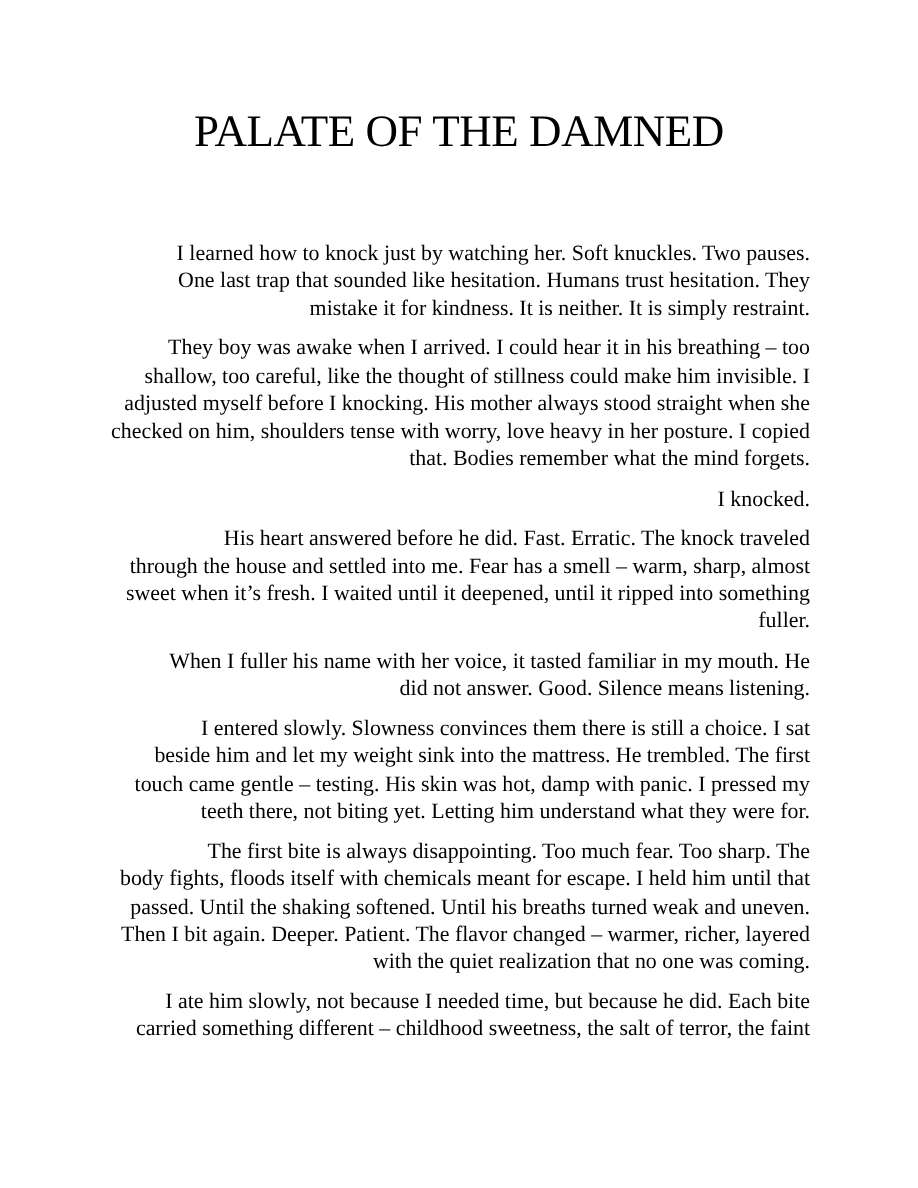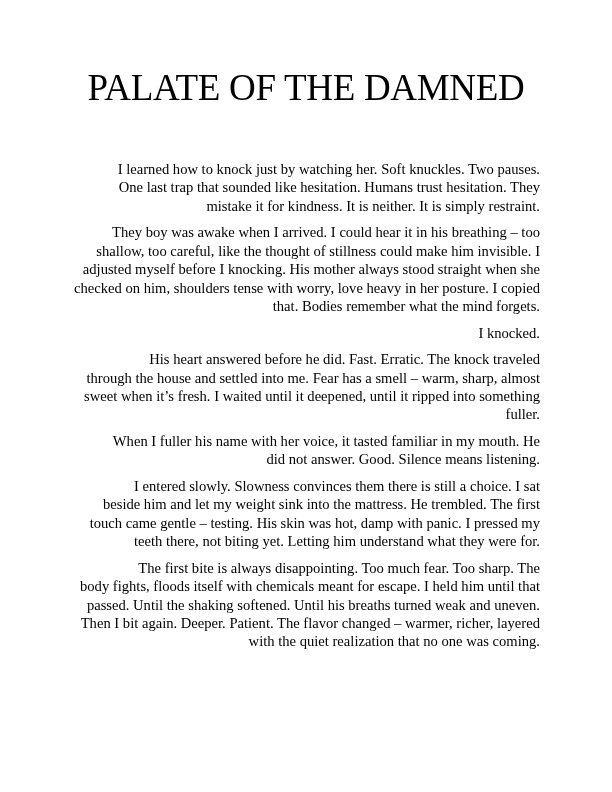--- a/index.html
+++ b/index.html
@@ -4,21 +4,21 @@
 <style>
   html, body { margin: 0; padding: 0; background: #ffffff; }
   body { width: 612px; height: 792px; overflow: hidden; position: relative; }
   .page {
     position: absolute; left: 0; top: 0; width: 612px; height: 792px;
     background: #ffffff; color: #000000;
     font-family: "Liberation Serif", "DejaVu Serif", serif;
   }
   .title {
     position: absolute; left: 0; width: 612px; top: 70px;
-    text-align: center; font-size: 37px; line-height: 36px;
+    text-align: center; font-size: 30px; line-height: 36px;
     letter-spacing: -0.3px; font-weight: normal; margin: 0;
   }
   .body {
     position: absolute; left: 72px; top: 160px; width: 468px;
     font-size: 14.6px; line-height: 18.4px;
   }
   .body p {
     margin: 0 0 8.2px 0; text-indent: 36px; text-align: right;
   }
 </style>
@@ -28,14 +28,15 @@
 <div class="page">
   <h1 class="title">PALATE OF THE DAMNED</h1>
   <div class="body">
     <p>I learned how to knock just by watching her. Soft knuckles. Two pauses. One last trap that sounded like hesitation. Humans trust hesitation. They mistake it for kindness. It is neither. It is simply restraint.</p>
     <p>They boy was awake when I arrived. I could hear it in his breathing – too shallow, too careful, like the thought of stillness could make him invisible. I adjusted myself before I knocking. His mother always stood straight when she checked on him, shoulders tense with worry, love heavy in her posture. I copied that. Bodies remember what the mind forgets.</p>
     <p>I knocked.</p>
     <p>His heart answered before he did. Fast. Erratic. The knock traveled through the house and settled into me. Fear has a smell – warm, sharp, almost sweet when it’s fresh. I waited until it deepened, until it ripped into something fuller.</p>
     <p>When I fuller his name with her voice, it tasted familiar in my mouth. He did not answer. Good. Silence means listening.</p>
     <p>I entered slowly. Slowness convinces them there is still a choice. I sat beside him and let my weight sink into the mattress. He trembled. The first touch came gentle – testing. His skin was hot, damp with panic. I pressed my teeth there, not biting yet. Letting him understand what they were for.</p>
     <p>The first bite is always disappointing. Too much fear. Too sharp. The body fights, floods itself with chemicals meant for escape. I held him until that passed. Until the shaking softened. Until his breaths turned weak and uneven. Then I bit again. Deeper. Patient. The flavor changed – warmer, richer, layered with the quiet realization that no one was coming.</p>
+    <p>I ate him slowly, not because I needed time, but because he did. Each bite carried something different – childhood sweetness, the salt of terror, the faint</p>
   </div>
 </div>
 
 </body></html>

